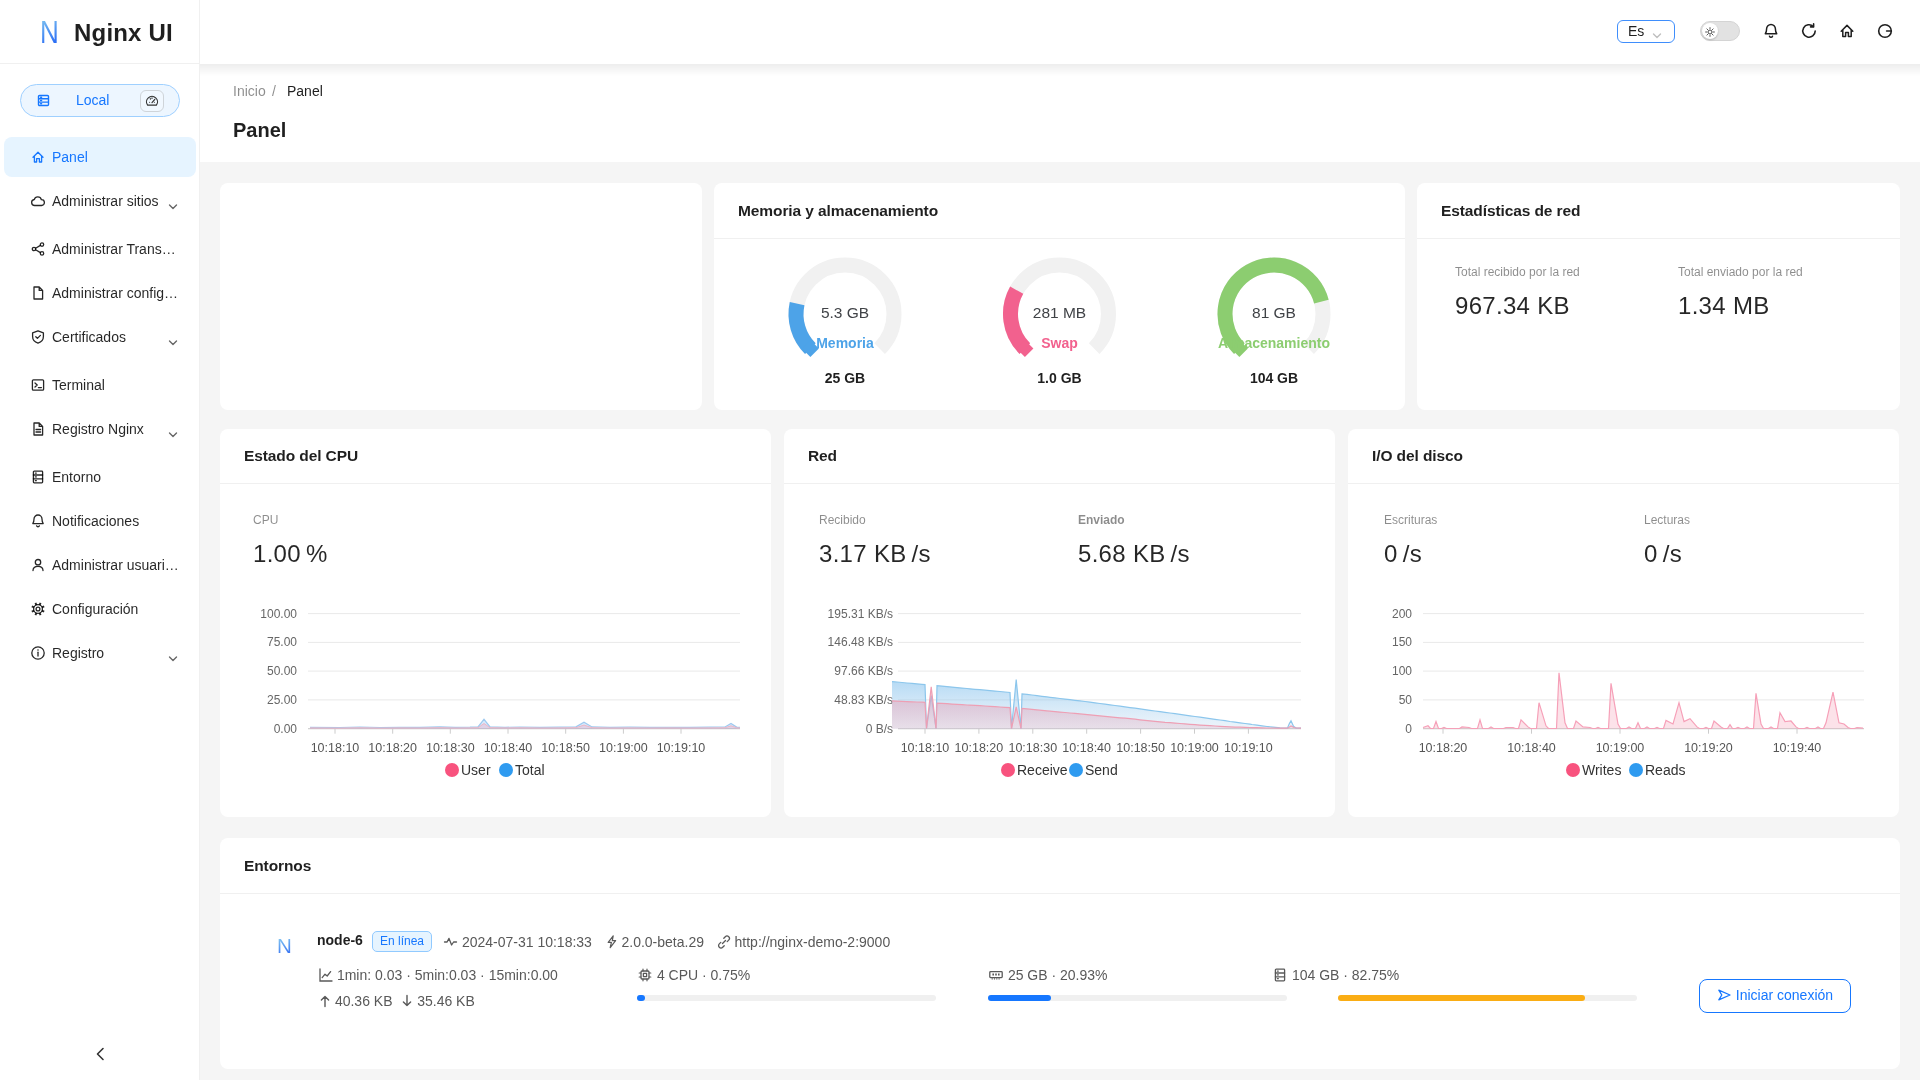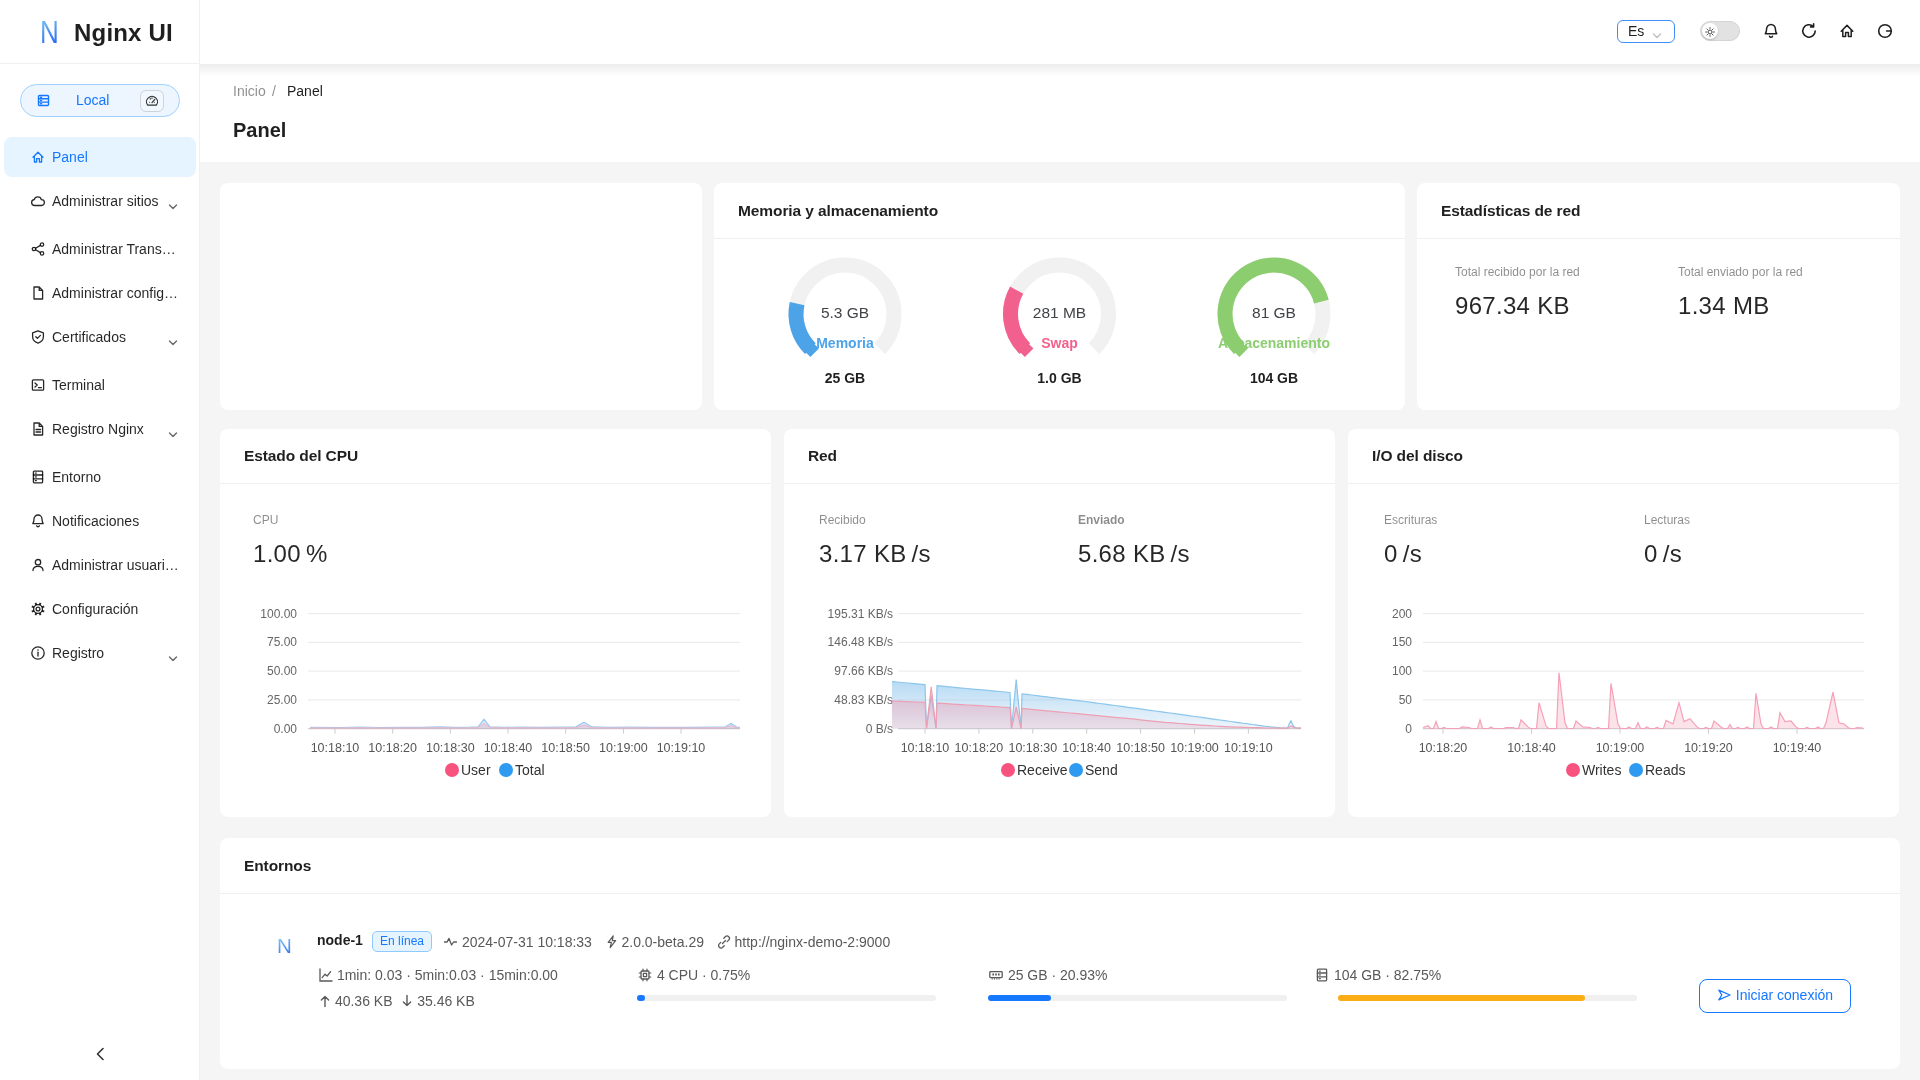--- a/index.html
+++ b/index.html
@@ -367,21 +367,21 @@
     <circle cx="1573" cy="770" r="7" fill="#f8537e"></circle>
     <text x="1582" y="775" font-size="14" fill="#333">Writes</text>
     <circle cx="1636" cy="770" r="7" fill="#2f9bf0"></circle>
     <text x="1645" y="775" font-size="14" fill="#333">Reads</text>
   </svg>
 
 <div class="card" style="left:220px;top:838px;width:1680px;height:231px;">
  <div class="chead">Entornos</div>
 </div>
 <div class="abs" style="left:277px;top:934px;font-size:20.5px;font-weight:500;background:linear-gradient(160deg,#85c8f2 15%,#3570f2 85%);-webkit-background-clip:text;background-clip:text;color:transparent;">N</div>
-<div class="abs" style="left:317px;top:932px;font-weight:bold;font-size:14px;">node-1</div>
+<div class="abs" style="left:317px;top:932px;font-weight:bold;font-size:14px;">node-6</div>
 <div class="abs" style="left:372px;top:931px;height:21px;line-height:19px;padding:0 7px;background:#e6f4ff;border:1px solid #91caff;border-radius:5px;color:#1677ff;font-size:12px;">En línea</div>
 <div class="abs gtx" style="left:443px;top:934px;"><span style="display:inline-block;width:15px;height:15px;color:#595959;vertical-align:-2px;"><svg width="15" height="15" viewBox="0 0 15 15" style="" xmlns="http://www.w3.org/2000/svg">
         <path d="M1.5 8 h2.6 L6 4.4 L8.6 11 L10.6 8 h2.9" fill="none" stroke="currentColor" stroke-width="1.3" stroke-linecap="round" stroke-linejoin="round"></path>
       </svg></span> 2024-07-31 10:18:33&nbsp;&nbsp; <span style="display:inline-block;width:14px;height:15px;color:#595959;vertical-align:-2px;"><svg width="14" height="15" viewBox="0 0 14 15" style="" xmlns="http://www.w3.org/2000/svg">
         <path d="M9.2 1.8 L4.2 8.4 H7.4 L6.2 13.6 L11.6 6.6 H8.3 Z" fill="none" stroke="currentColor" stroke-width="1.2" stroke-linejoin="round"></path>
       </svg></span> 2.0.0-beta.29&nbsp;&nbsp; <span style="display:inline-block;width:15px;height:15px;color:#595959;vertical-align:-2px;"><svg width="15" height="15" viewBox="0 0 15 15" style="" xmlns="http://www.w3.org/2000/svg">
         <path d="M6.5 9.5 L9.5 6.5 M7.8 4.2 L9.3 2.7 a2.4 2.4 0 0 1 3.4 3.4 L11.2 7.6 M8.2 11.8 L6.7 13.3 a2.4 2.4 0 0 1 -3.4-3.4 L4.8 8.4" fill="none" stroke="currentColor" stroke-width="1.3" stroke-linecap="round"></path>
       </svg></span> http://nginx-demo-2:9000</div>
 <div class="abs gtx" style="left:318px;top:967px;"><span style="display:inline-block;width:15px;height:15px;color:#595959;vertical-align:-2px;"><svg width="15" height="15" viewBox="0 0 15 15" style="" xmlns="http://www.w3.org/2000/svg">
         <path d="M2 2 V14 H14" fill="none" stroke="currentColor" stroke-width="1.3" stroke-linecap="round"></path>
@@ -404,21 +404,21 @@
 <div class="barf" style="left:637px;top:995px;width:8px;background:#1677ff;"></div>
 
 <div class="abs gtx" style="left:988px;top:967px;"><span style="display:inline-block;width:16px;height:16px;color:#595959;vertical-align:-3px;"><svg width="16" height="16" viewBox="0 0 16 16" style="" xmlns="http://www.w3.org/2000/svg">
         <rect x="1.8" y="4.6" width="12.4" height="6" rx="0.8" fill="none" stroke="currentColor" stroke-width="1.3" stroke-linecap="round" stroke-linejoin="round"></rect>
         <path d="M4.2 11.2 v1.4 M6.5 11.2 v1.4 M8.8 11.2 v1.4 M11.1 11.2 v1.4" stroke="currentColor" stroke-width="1.1"></path>
         <path d="M4.4 6.6 h1.6 v2 h-1.6 Z M7.2 6.6 h1.6 v2 h-1.6 Z M10 6.6 h1.6 v2 h-1.6 Z" fill="currentColor" stroke="none"></path>
       </svg></span> 25 GB · 20.93%</div>
 <div class="bar" style="left:988px;top:995px;"></div>
 <div class="barf" style="left:988px;top:995px;width:63px;background:#1677ff;"></div>
 
-<div class="abs gtx" style="left:1314px;top:967px;"><span style="display:inline-block;width:16px;height:16px;color:#595959;vertical-align:-3px;"><svg width="16" height="16" viewBox="0 0 16 16" style="" xmlns="http://www.w3.org/2000/svg">
+<div class="abs gtx" style="left:1272px;top:967px;"><span style="display:inline-block;width:16px;height:16px;color:#595959;vertical-align:-3px;"><svg width="16" height="16" viewBox="0 0 16 16" style="" xmlns="http://www.w3.org/2000/svg">
         <rect x="3.4" y="2.2" width="9.2" height="11.6" rx="0.8" fill="none" stroke="currentColor" stroke-width="1.3" stroke-linecap="round" stroke-linejoin="round"></rect>
         <path d="M3.4 6 h9.2 M3.4 9.8 h9.2" fill="none" stroke="currentColor" stroke-width="1.3" stroke-linecap="round" stroke-linejoin="round"></path>
         <path d="M5.4 4.1 h0.9 M5.4 7.9 h0.9 M5.4 11.7 h0.9" stroke="currentColor" stroke-width="1.3" stroke-linecap="round"></path>
       </svg></span> 104 GB · 82.75%</div>
 <div class="bar" style="left:1338px;top:995px;"></div>
 <div class="barf" style="left:1338px;top:995px;width:247px;background:#faad14;"></div>
 
 <div class="abs" style="left:1699px;top:979px;width:152px;height:34px;border:1.5px solid #1677ff;border-radius:8px;background:#fff;color:#1677ff;font-size:14px;text-align:center;line-height:31px;"><span style="display:inline-block;width:15px;height:15px;color:#1677ff;vertical-align:-2.5px;"><svg width="15" height="15" viewBox="0 0 15 15" style="" xmlns="http://www.w3.org/2000/svg">
         <path d="M1.8 2.2 L13 7 L1.8 11.8 L4.8 7 Z" fill="none" stroke="currentColor" stroke-width="1.3" stroke-linejoin="round"></path>
       </svg></span> Iniciar conexión</div>

